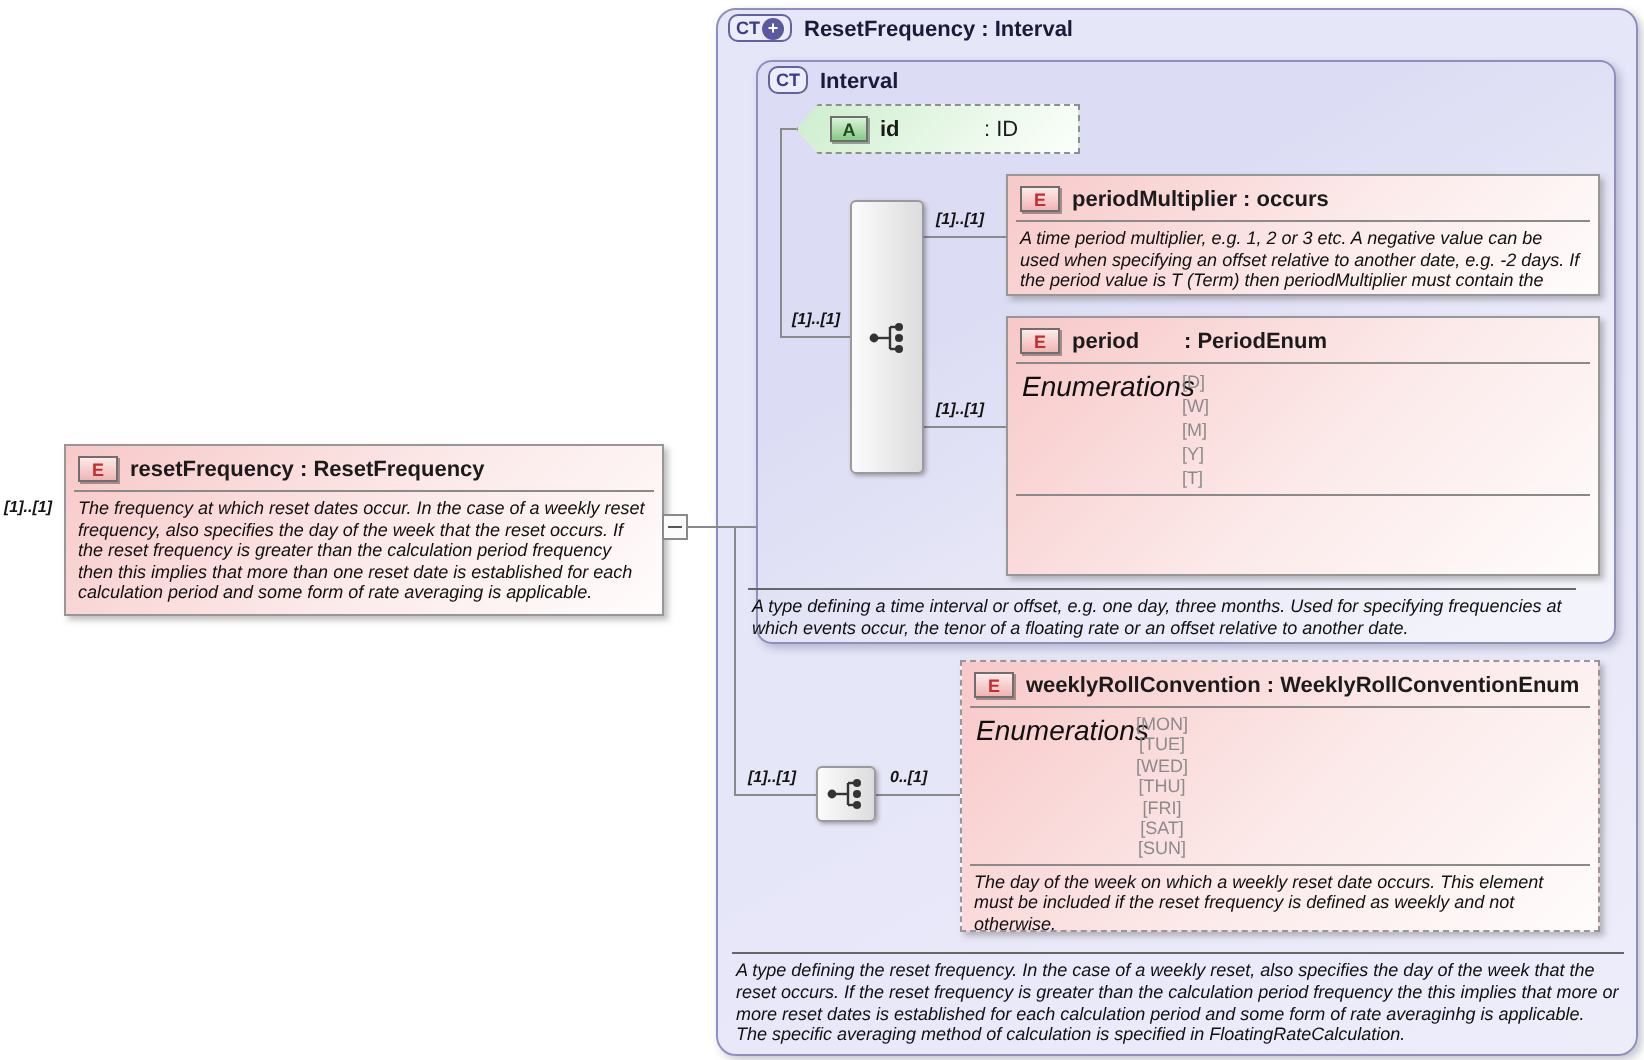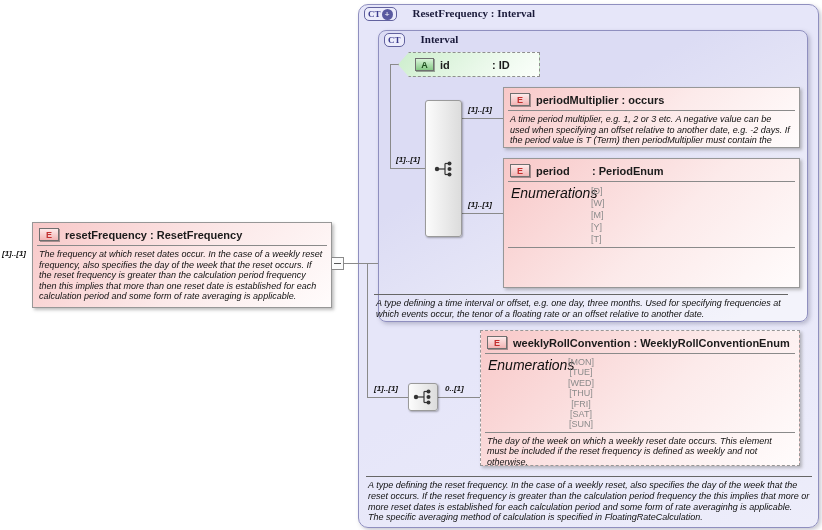--- a/index.html
+++ b/index.html
@@ -5,21 +5,21 @@
   * { margin:0; padding:0; box-sizing:border-box; }
   html,body { background:#ffffff; }
   body { font-family:"Liberation Sans", sans-serif; }
   #canvas { position:relative; width:822px; height:530px; background:#fff; overflow:hidden; }
 
   
   .ctbox { position:absolute; border:1px solid #8f8fbf; border-radius:10px;
            box-shadow:2px 2px 4px rgba(90,90,120,.35); }
   .ct-outer { background:linear-gradient(150deg,#e6e6f9 55%,#ededfa 100%); }
   .ct-inner { background:linear-gradient(150deg,#dcdcf4 35%,#f3f3fb 92%); border-radius:8px; }
-  .ct-header { position:absolute; display:flex; align-items:flex-start; gap:16px;font-family:Liberation Serif, serif; }
+  .ct-header { position:absolute; display:flex; align-items:flex-end; gap:6px; }
   .ct-title { font-weight:bold; font-size:11px; color:#1a1a3a; white-space:nowrap; }
   .ct-badge { display:inline-flex; align-items:center; border:1.5px solid #62629e; border-radius:5px;
               background:#ececfb; color:#3c3c8e; font-size:9px; font-weight:bold;
               height:14px; padding:0 3px; line-height:12px; }
   .plus-circle { display:inline-block; width:11px; height:11px; border-radius:50%; background:#5a5aa0;
                  color:#fff; font-size:9px; font-weight:bold; line-height:11px; text-align:center; margin-left:1px; }
   .ct-doc { position:absolute; border-top:1px solid #666; padding:3px 2px 0 2px;
             font-style:italic; font-size:9px; line-height:10.8px; color:#101010; }
 
   
@@ -36,21 +36,21 @@
              color:#c22f2f; font-size:9px; font-weight:bold; text-align:center; line-height:12px; }
   .badge-a { flex:0 0 auto; width:19px; height:13px; background:linear-gradient(#d9f4d9,#86c986);
              border:1px solid #6f6f6f; box-shadow:1px 1px 0 rgba(60,60,60,.45);
              color:#1d4d1d; font-size:9px; font-weight:bold; text-align:center; line-height:12px; }
 
   
   .attrbox { position:absolute; background:linear-gradient(135deg,#cdeecd 0%,#effaef 70%,#fbfffb 100%);
              border:1px dashed #8f8f8f; clip-path:polygon(11px 0, 100% 0, 100% 100%, 11px 100%, 0 50%);
              display:flex; align-items:center; gap:6px; padding:0 6px 0 16px; }
   .attr-name { font-weight:bold; font-size:11px; color:#1b1b1b; width:46px; }
-  .attr-type { font-weight:bold; font-size:11px; color:#1b1b1b; }
+  .attr-type { font-weight:normal; font-size:11px; color:#1b1b1b; }
 
   
   .enumrow { display:flex; padding:3px 6px 2px 7px; }
   .enumlabel { font-style:italic; font-size:14px; color:#101010; width:80px; flex:0 0 auto; }
   .enumvals div { font-size:9px; color:#8b8b8b; }
   .enumvals.tall div { line-height:12px; }
   .enumvals.compact div { line-height:10.4px;text-align:center; }
 
   
   .hline,.vline { position:absolute; background:#8a8a8a; }

